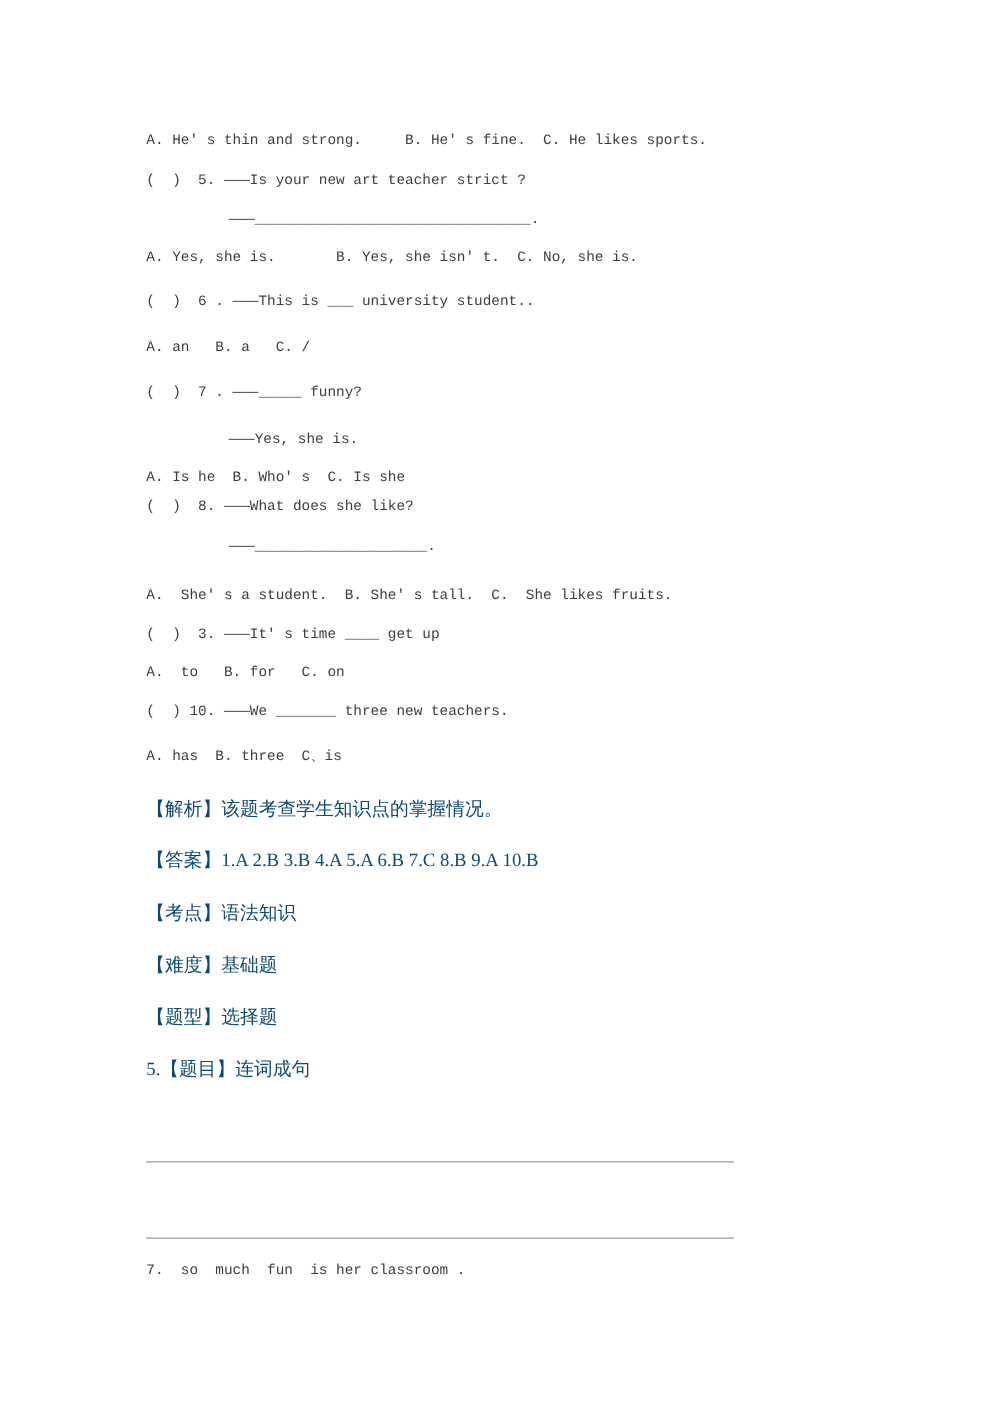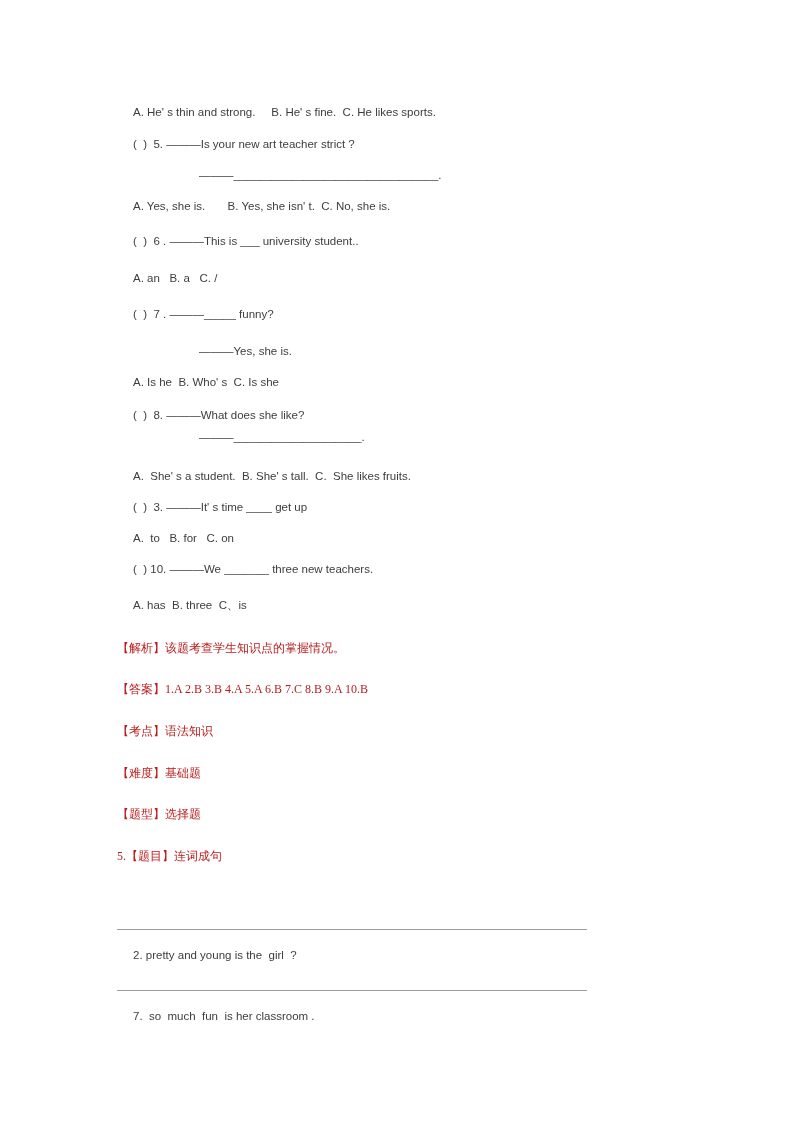--- a/index.html
+++ b/index.html
@@ -8,35 +8,34 @@
     width: 793px;
     height: 1122px;
     background: #ffffff;
     overflow: hidden;
     color: #3d3d3d;
   }
   .ln {
     position: absolute;
     left: 117px;
     white-space: pre;
-    font-family: Liberation Sans, sans-serif;
+    font-family: Liberation Mono, monospace;
     font-size: 11.5px;
     line-height: 15px;
     color: #3d3d3d;
-    margin-left: 16px;
   }
   .ln.indent { left: 183px; }
   .cn {
     position: absolute;
     left: 117px;
     white-space: pre;
     font-family: "Liberation Serif", "DejaVu Serif", serif;
-    font-size: 12px;
+    font-size: 15px;
     line-height: 19px;
-    color: #b91c1c;
+    color: #0c4a6e;
   }
   .rule {
     position: absolute;
     left: 117px;
     width: 470px;
     height: 1px;
     background: #9b9b9b;
   }
 </style>
 </head>
@@ -50,38 +49,37 @@
   <div class="ln" style="top:199px">A. Yes, she is.       B. Yes, she isn' t.  C. No, she is.</div>
   <div class="ln indent" style="top:168px">———________________________________.</div>
 
   <div class="ln" style="top:234px">(  )  6 . ———This is ___ university student..</div>
   <div class="ln" style="top:271px">A. an   B. a   C. /</div>
 
   <div class="ln" style="top:307px">(  )  7 . ———_____ funny?</div>
   <div class="ln indent" style="top:344px">———Yes, she is.</div>
   <div class="ln" style="top:375px">A. Is he  B. Who' s  C. Is she</div>
 
-  <div class="ln" style="top:408px">(  )  8. ———What does she like?</div>
+  <div class="ln" style="top:398px">(  )  8. ———What does she like?</div>
   <div class="ln indent" style="top:430px">———____________________.</div>
   <div class="ln" style="top:469px">A.  She' s a student.  B. She' s tall.  C.  She likes fruits.</div>
 
   <div class="ln" style="top:500px">(  )  3. ———It' s time ____ get up</div>
   <div class="ln" style="top:531px">A.  to   B. for   C. on</div>
 
   <div class="ln" style="top:562px">(  ) 10. ———We _______ three new teachers.</div>
   <div class="ln" style="top:598px">A. has  B. three  C、is</div>
 
   <div class="cn" style="top:639px">【解析】该题考查学生知识点的掌握情况。</div>
   <div class="cn" style="top:680px">【答案】1.A 2.B 3.B 4.A 5.A 6.B 7.C 8.B 9.A 10.B</div>
   <div class="cn" style="top:722px">【考点】语法知识</div>
   <div class="cn" style="top:764px">【难度】基础题</div>
   <div class="cn" style="top:805px">【题型】选择题</div>
 
   <div class="cn" style="top:847px">5.【题目】连词成句</div>
 
   <div class="rule" style="top:929px"></div>
 
-  <div class="ln" style="top:948px">2. pretty and young is the  girl  ?</div>
   <div class="rule" style="top:990px"></div>
 
   <div class="ln" style="top:1009px">7.  so  much  fun  is her classroom .</div>
 
 </div>
 
 </body></html>

